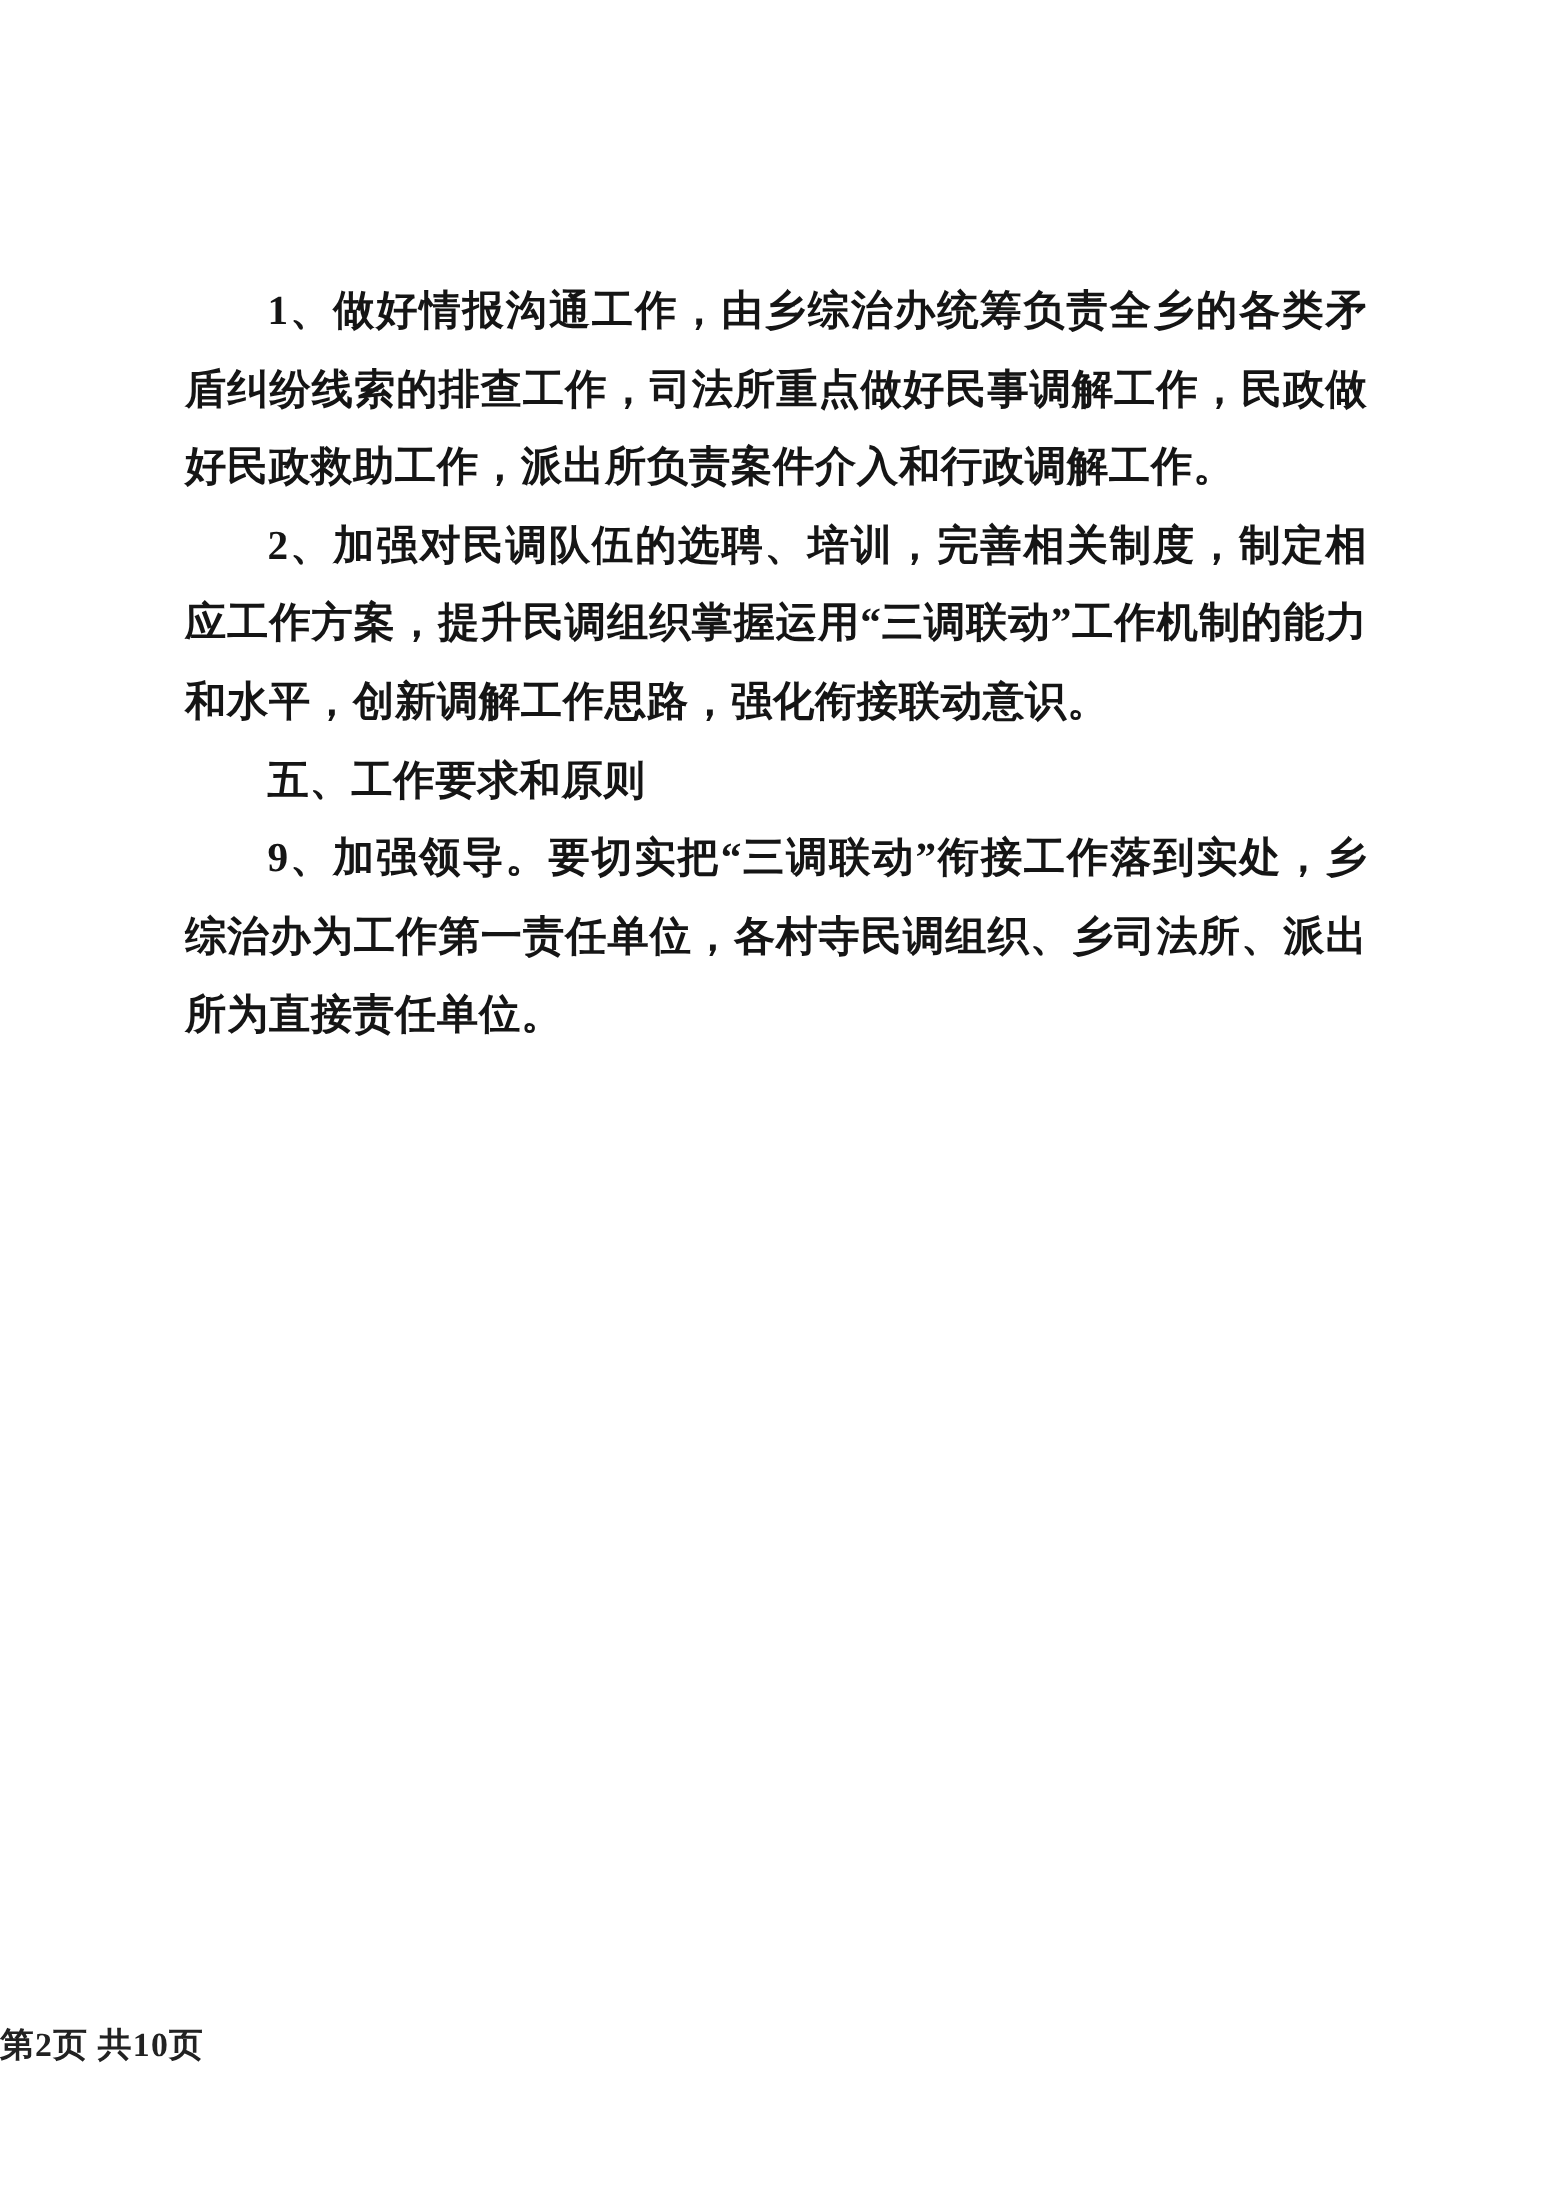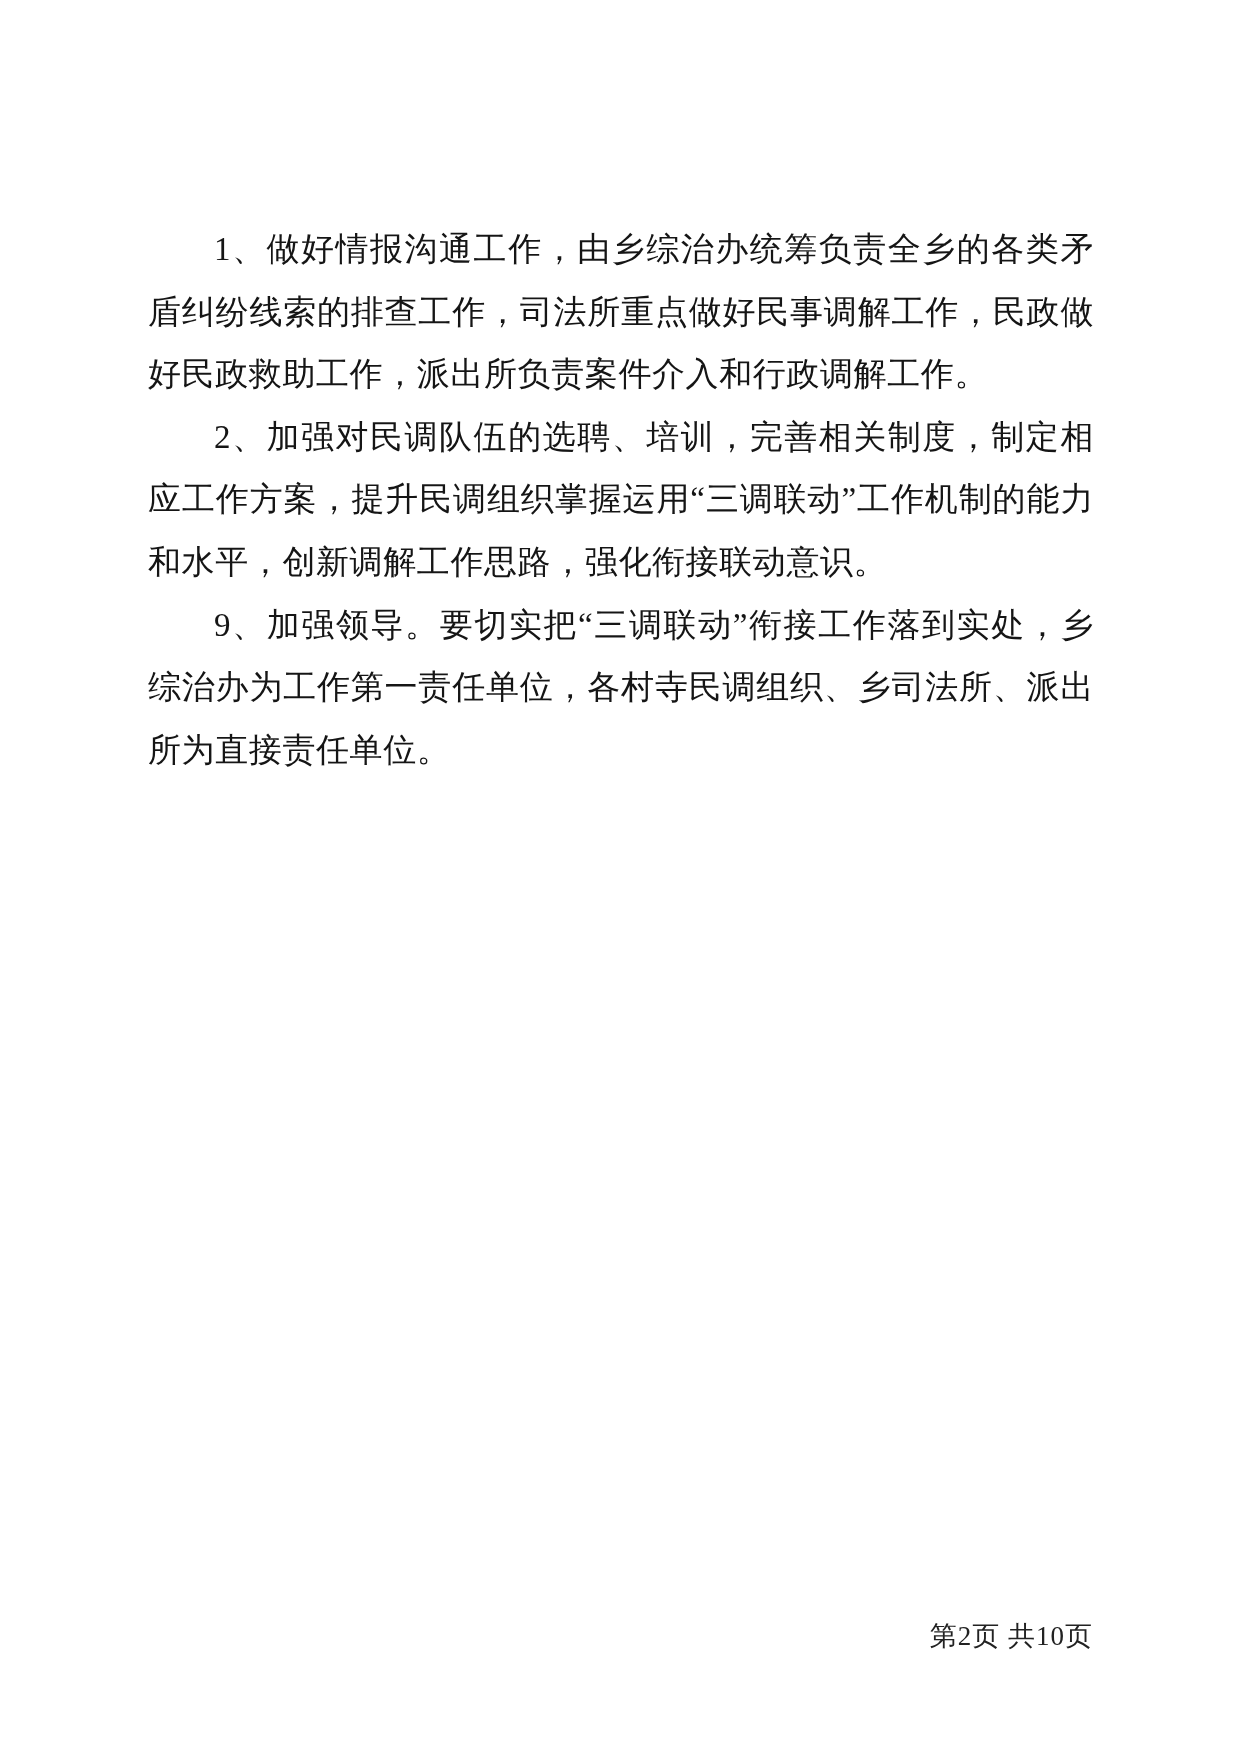--- a/index.html
+++ b/index.html
@@ -1,15 +1,15 @@
 <!DOCTYPE html>
 <html><head>
 <meta charset="utf-8">
 <style>
-  * { margin: 0; padding: 0; box-sizing: border-box; }
+  * { margin: 0; padding: 0; box-sizing: border-box; font-weight: bold; }
   html, body {
     background: #ffffff;
     font-family: "Liberation Serif", "DejaVu Serif", serif;
   }
   .page {
     position: relative;
     width: 1241px;
     height: 1754px;
     background: #ffffff;
     overflow: hidden;
@@ -29,31 +29,32 @@
     text-align: justify;
     text-justify: inter-ideograph;
     word-break: break-all;
     line-break: anywhere;
   }
   .footer {
     position: absolute;
     left: 0;
     top: 1618px;
     width: 1093px;
-    text-align: right;
+    text-align: left;
     font-size: 27px;
     color: #222222;
     letter-spacing: 1px;
   }
 </style>
 </head>
 <body>
 
 <div class="page">
   <main class="content">
     <p>1、做好情报沟通工作，由乡综治办统筹负责全乡的各类矛盾纠纷线索的排查工作，司法所重点做好民事调解工作，民政做好民政救助工作，派出所负责案件介入和行政调解工作。</p>
     <p>2、加强对民调队伍的选聘、培训，完善相关制度，制定相应工作方案，提升民调组织掌握运用“三调联动”工作机制的能力和水平，创新调解工作思路，强化衔接联动意识。</p>
+    <p>五、工作要求和原则</p>
     <p>9、加强领导。要切实把“三调联动”衔接工作落到实处，乡综治办为工作第一责任单位，各村寺民调组织、乡司法所、派出所为直接责任单位。</p>
   </main>
   <footer class="footer">
     <span>第2页 共10页</span>
   </footer>
 </div>
 
 </body></html>

